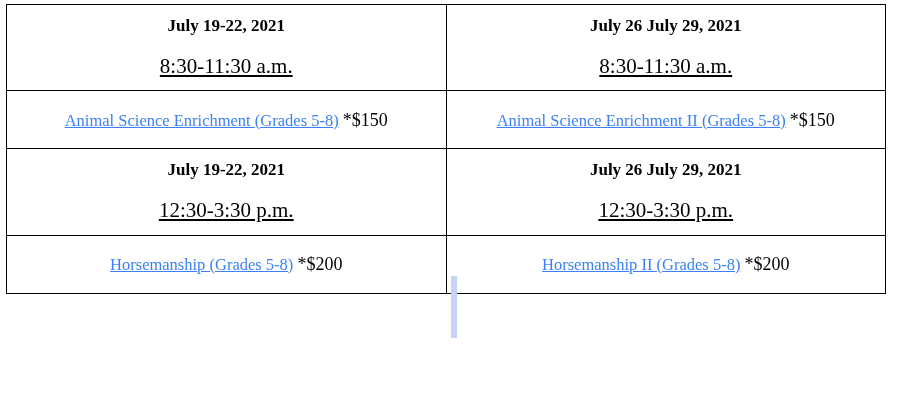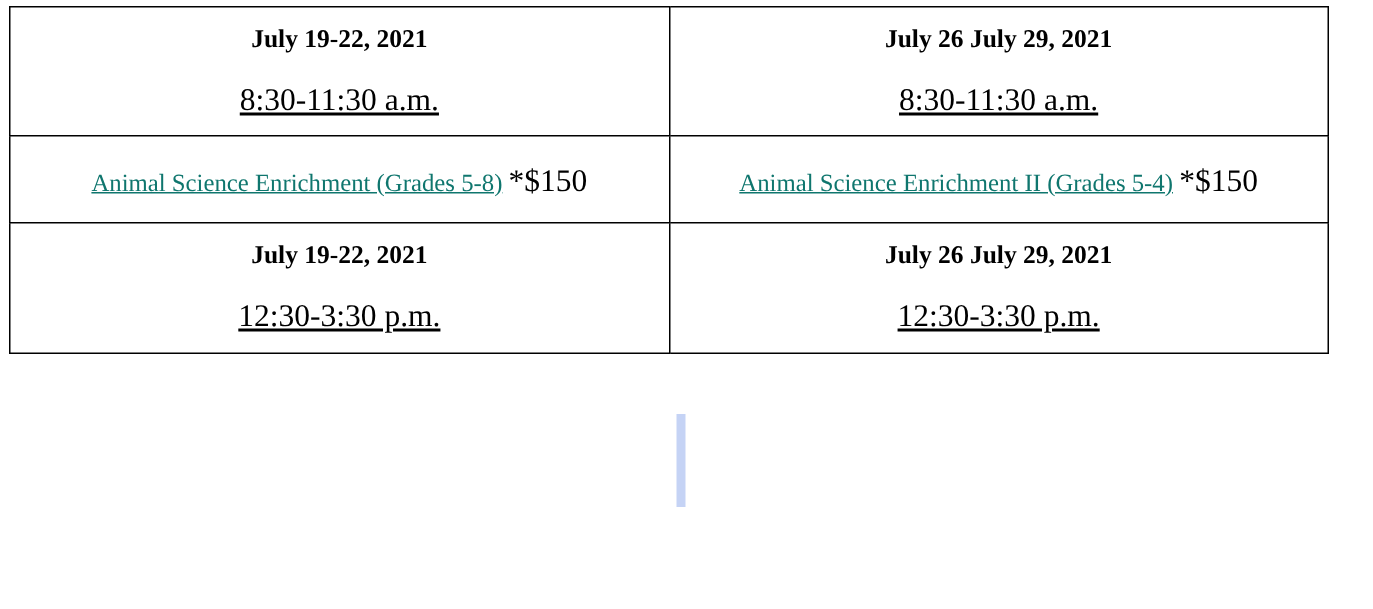--- a/index.html
+++ b/index.html
@@ -44,27 +44,27 @@
   .date-line {
     font-weight: bold;
     font-size: 17px;
     margin-bottom: 14px;
   }
   .time-line {
     text-decoration: underline;
     font-size: 21px;
   }
   a.course-link {
-    color: #0f766e;
+    color: #3b82f6;
     text-decoration: underline;
     font-size: 16.5px;
   }
   .price {
     color: #000000;
-    font-size: 21px;
+    font-size: 18px;
   }
   
   .accent-bar {
     position: absolute;
     left: 451px;
     top: 272px;
     width: 6px;
     height: 62px;
     background: #c5d3f5;
   }
@@ -84,30 +84,40 @@
           <div class="date-line">July 26 July 29, 2021</div>
           <div class="time-line">8:30-11:30 a.m.</div>
         </td>
       </tr>
       <tr>
         <td class="course-cell">
           <a class="course-link" href="#">Animal Science Enrichment (Grades 5-8)</a>
           <span class="price">*$150</span>
         </td>
         <td class="course-cell">
-          <a class="course-link" href="#">Animal Science Enrichment II (Grades 5-4)</a>
+          <a class="course-link" href="#">Animal Science Enrichment II (Grades 5-8)</a>
           <span class="price">*$150</span>
         </td>
       </tr>
       <tr>
         <td class="date-cell">
           <div class="date-line">July 19-22, 2021</div>
           <div class="time-line">12:30-3:30 p.m.</div>
         </td>
         <td class="date-cell">
           <div class="date-line">July 26 July 29, 2021</div>
           <div class="time-line">12:30-3:30 p.m.</div>
         </td>
       </tr>
+      <tr>
+        <td class="course-cell">
+          <a class="course-link" href="#">Horsemanship (Grades 5-8)</a>
+          <span class="price">*$200</span>
+        </td>
+        <td class="course-cell">
+          <a class="course-link" href="#">Horsemanship II (Grades 5-8)</a>
+          <span class="price">*$200</span>
+        </td>
+      </tr>
     </tbody>
   </table>
   <div class="accent-bar"></div>
 </div>
 
 </body></html>

